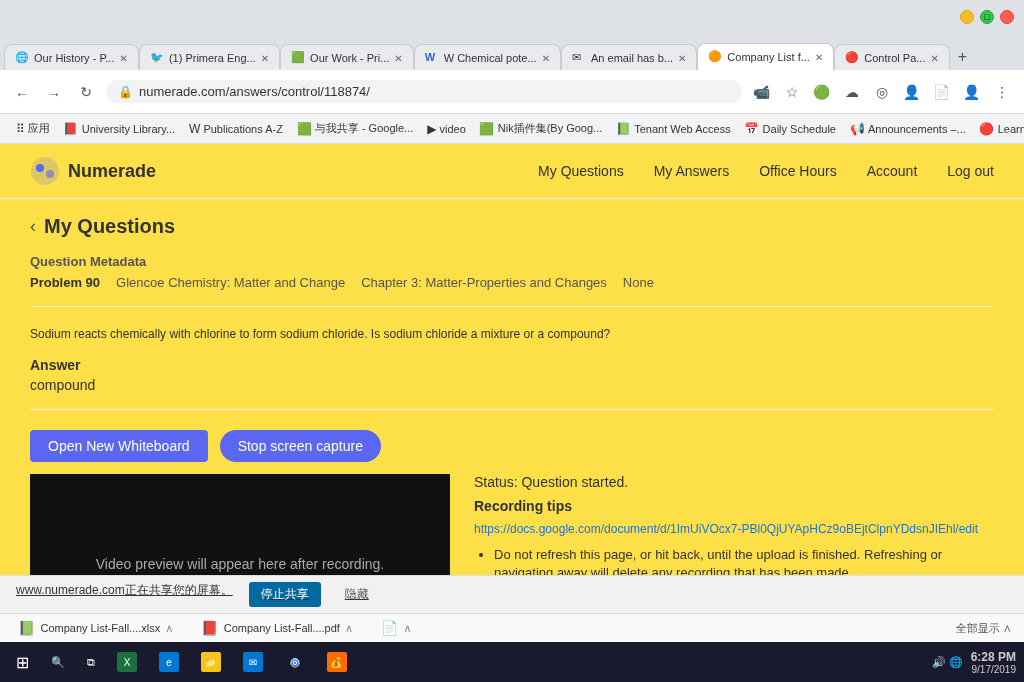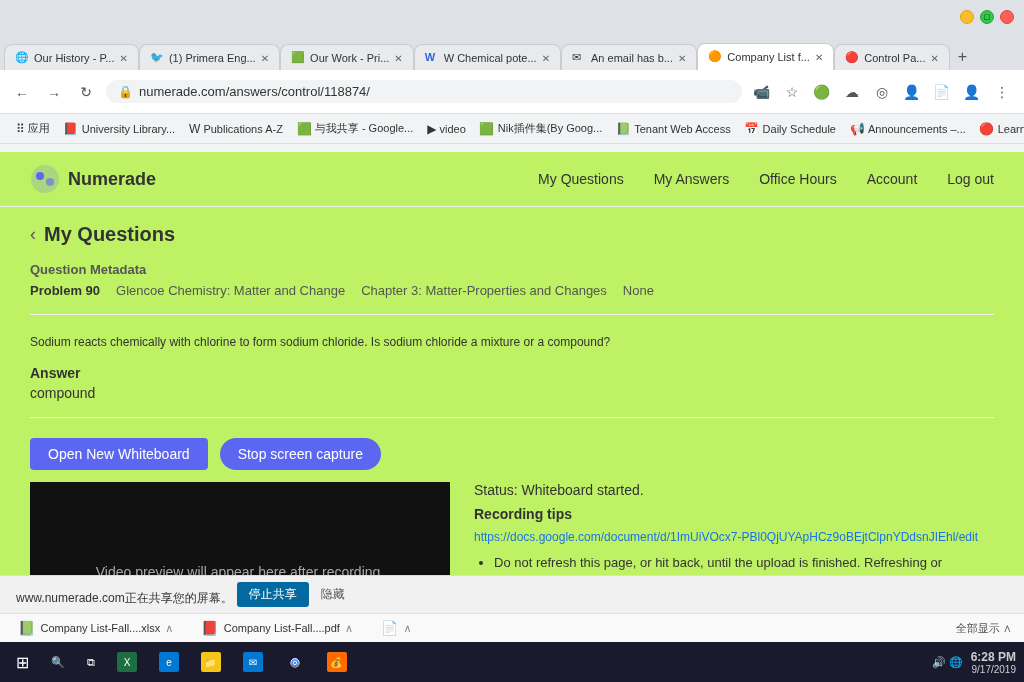--- a/index.html
+++ b/index.html
@@ -60,24 +60,23 @@
     .bookmarks-bar {
       display: flex; align-items: center; gap: 2px;
       background: #f1f3f4; padding: 4px 10px; border-bottom: 1px solid #ddd;
       font-size: 11px; overflow: hidden; height: 30px;
     }
     .bookmark { padding: 2px 6px; cursor: pointer; color: #333; white-space: nowrap; display: flex; align-items: center; gap: 3px; border-radius: 4px; }
     .bm-icon { font-size: 12px; }
 
     
     .page-content {
-      background: #bef264;
+      background: #fde047;
       min-height: 520px;
       padding: 0;
-      margin-top: 8px;
     }
 
     
     .site-nav {
       display: flex; align-items: center; justify-content: space-between;
       padding: 12px 30px; border-bottom: 1px solid #eee;
     }
     .site-logo { display: flex; align-items: center; gap: 8px; cursor: pointer; }
     .logo-icon { width: 30px; height: 30px; }
     .logo-text { font-size: 18px; font-weight: bold; color: #333; }
@@ -143,21 +142,21 @@
     
     .taskbar-area {
       position: fixed; bottom: 0; left: 0; right: 0;
       display: flex; flex-direction: column;
     }
     .share-banner {
       background: #f1f1f1; border-top: 1px solid #ddd;
       display: flex; align-items: center; justify-content: space-between;
       padding: 6px 16px; font-size: 12px; color: #333;
     }
-    .share-banner-left { display: flex; align-items: flex-end; gap: 4px; }
+    .share-banner-left { display: flex; align-items: flex-start; gap: 16px; text-decoration: underline; }
     .share-btn {
       background: #0369a1; color: #fff; border: none;
       padding: 4px 12px; border-radius: 3px; font-size: 12px; cursor: pointer;
     }
     .share-dismiss {
       background: transparent; border: none; color: #555; font-size: 12px; cursor: pointer; padding: 4px 8px;
     }
     .open-files-bar {
       display: flex; align-items: center; justify-content: space-between;
       background: #f9f9f9; border-top: 1px solid #ddd; padding: 4px 12px; font-size: 11px;
@@ -364,21 +363,21 @@
       <button class="btn-secondary">Stop screen capture</button>
     </div>
 
     <div class="recording-area">
       <div class="video-preview">
         <span>Video preview will appear here after recording.</span>
       </div>
       <div class="recording-info">
         <div class="status-line">
           <span class="status-label">Status:</span>
-          <span>Whiteboard started.</span>
+          <span>Question started.</span>
         </div>
         <div class="recording-tips-title">Recording tips</div>
         <a class="tips-link">https://docs.google.com/document/d/1ImUiVOcx7-PBl0QjUYApHCz9oBEjtClpnYDdsnJIEhl/edit</a>
         <ul class="tips-list">
           <li>Do not refresh this page, or hit back, until the upload is finished. Refreshing or navigating away will delete any recording that has been made.</li>
           <li>When prompted which option to record, select "Chrome Tab" and locate the correct tab titled "Numerade Whiteboard".</li>
         </ul>
       </div>
     </div>
 

